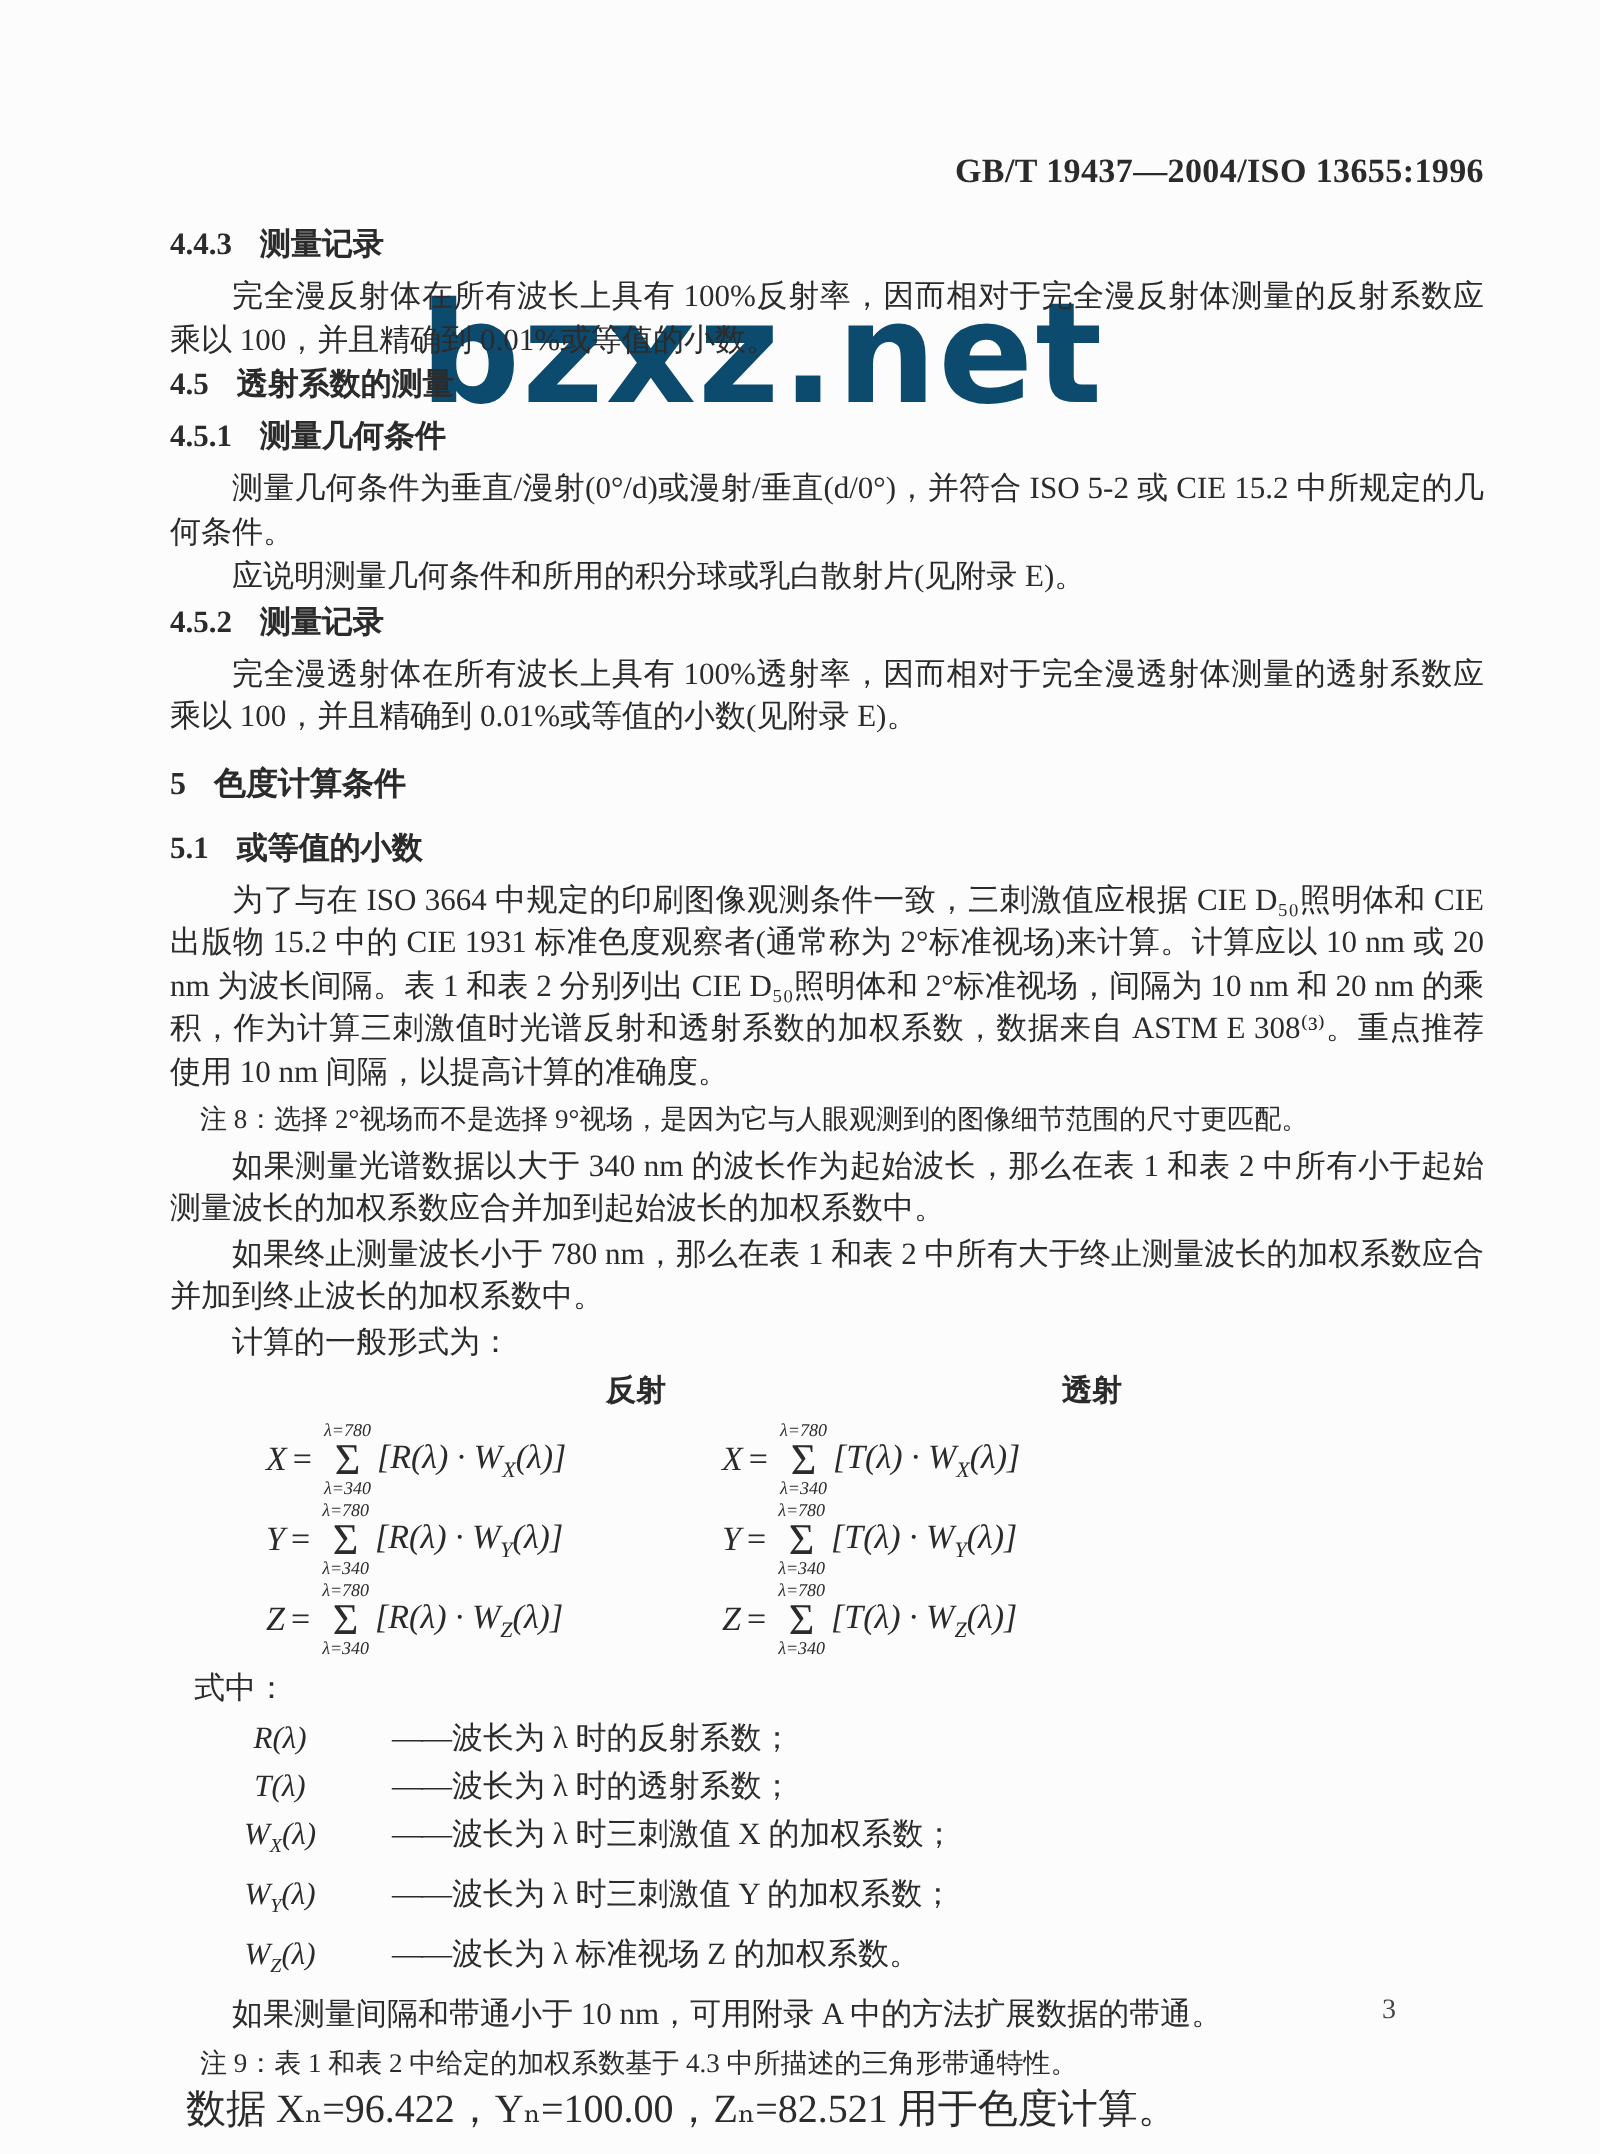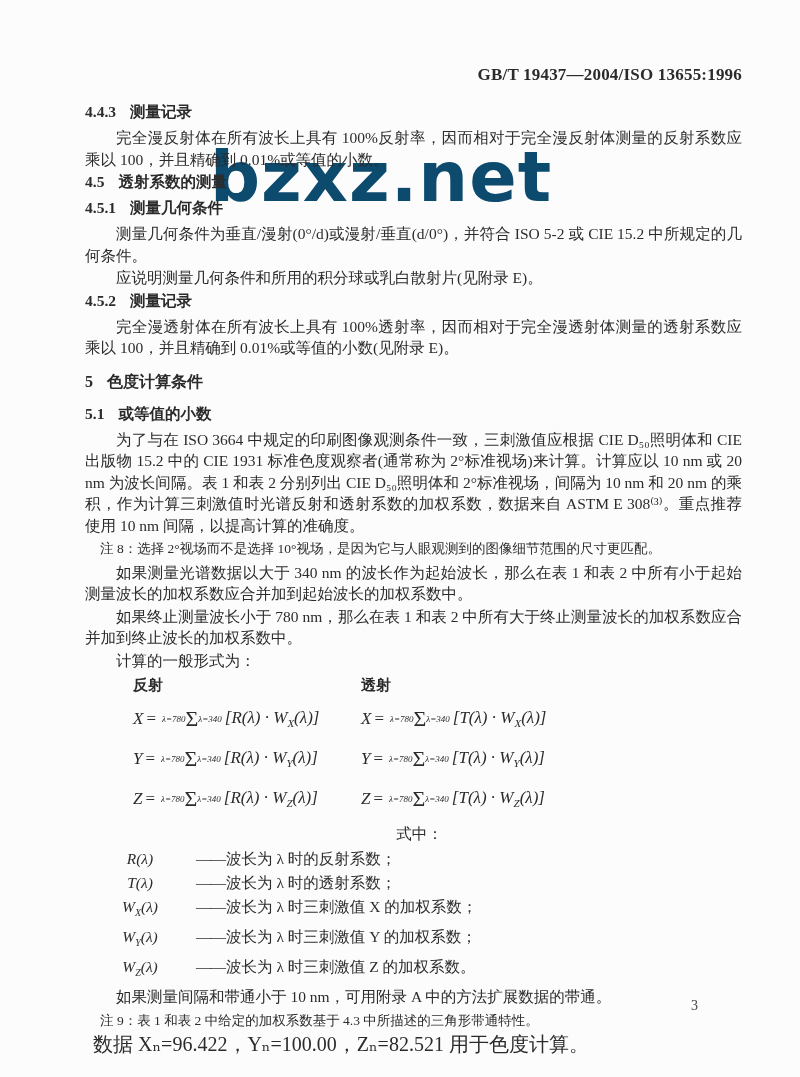--- a/index.html
+++ b/index.html
@@ -8,21 +8,21 @@
     background:#fcfcfc; overflow:hidden;
     font-family:"Liberation Serif","DejaVu Serif",serif;
     color:#2b2b2b;
   }
   .watermark {
     position:absolute; left:210px; top:142px; z-index:0;
     font-family:"DejaVu Sans","Liberation Sans",sans-serif;
     font-weight:bold; font-size:70px; line-height:1;
     color:#0c4a6e; letter-spacing:1px; user-select:none;
   }
-  .content { position:absolute; left:85px; right:58px; top:65px; z-index:1; }
+  .content { position:absolute; left:85px; right:58px; top:76px; z-index:1; }
   .doc-header {
     text-align:right; font-weight:bold; font-size:17px;
     line-height:20px; margin-bottom:16px; letter-spacing:0.2px;
   }
   .h3 {
     font-family:"Liberation Sans","DejaVu Sans",sans-serif;
     font-weight:bold; font-size:15.5px; line-height:22px; margin:0 0 4px 0;
   }
   .h3 .h-num { margin-right:14px; font-family:"Liberation Serif","DejaVu Serif",serif; }
   .h2 { margin-top:12px; margin-bottom:10px; font-size:16px; }
@@ -33,33 +33,33 @@
   .note {
     font-size:13.5px; line-height:19.5px; margin:3px 0 3px 15px;
     text-align:justify;
   }
   .note10 { padding-left:35px; text-indent:-35px; }
   .data-line { font-size:20px; line-height:22px; margin:3px 0 3px 8px; }
   
   .formula-area { display:flex; margin:4px 0 2px 48px; }
   .f-col { width:200px; margin-right:28px; }
   .f-title {
-    text-align:left; font-family:"Liberation Sans","DejaVu Sans",sans-serif;
+    text-align:right; font-family:"Liberation Sans","DejaVu Sans",sans-serif;
     font-weight:bold; font-size:15px; line-height:20px; margin-bottom:4px;
   }
   .formula {
     display:flex; align-items:center; height:40px;
     font-size:17px; font-style:italic; white-space:nowrap;
   }
   .f-eq { margin:0 3px; font-style:normal; }
-  .f-sum { display:inline-flex; flex-direction:row; align-items:center; margin:0 3px; }
+  .f-sum { display:inline-flex; flex-direction:column; align-items:center; margin:0 3px; }
   .f-lim { font-size:9px; line-height:9px; }
   .f-sigma { font-size:22px; line-height:20px; font-style:normal; }
   .f-body sub { font-size:11px; }
-  .where-label { font-size:15.5px; line-height:22px; margin:4px 0 2px 12px;text-align:center; }
+  .where-label { font-size:15.5px; line-height:22px; margin:4px 0 2px 12px; }
   .def-row { display:flex; font-size:15.5px; line-height:24px; }
   .def-term { width:110px; text-align:center; font-style:italic; white-space:nowrap; }
   .def-term sub { font-size:10px; font-style:italic; }
   .def-dash { margin:0 1px; letter-spacing:-1px; }
   .def-desc { flex:1; }
   .page-number {
     position:absolute; top:998px; right:102px; z-index:1;
     font-size:14px; color:#444;
   }
 </style>
@@ -93,21 +93,21 @@
     <p class="para">完全漫透射体在所有波长上具有 100%透射率，因而相对于完全漫透射体测量的透射系数应乘以 100，并且精确到 0.01%或等值的小数(见附录 E)。</p>
 
     <div class="h3 h2">
       <span class="h-num">5</span><span>色度计算条件</span>
     </div>
 
     <div class="h3">
       <span class="h-num">5.1</span><span>或等值的小数</span>
     </div>
     <p class="para">为了与在 ISO 3664 中规定的印刷图像观测条件一致，三刺激值应根据 CIE D₅₀照明体和 CIE 出版物 15.2 中的 CIE 1931 标准色度观察者(通常称为 2°标准视场)来计算。计算应以 10 nm 或 20 nm 为波长间隔。表 1 和表 2 分别列出 CIE D₅₀照明体和 2°标准视场，间隔为 10 nm 和 20 nm 的乘积，作为计算三刺激值时光谱反射和透射系数的加权系数，数据来自 ASTM E 308⁽³⁾。重点推荐使用 10 nm 间隔，以提高计算的准确度。</p>
-    <div class="note">注 8：选择 2°视场而不是选择 10°视场，是因为它与人眼观测到的图像细节范围的尺寸更匹配。</div>
+    <div class="note">注 8：选择 2°视场而不是选择 9°视场，是因为它与人眼观测到的图像细节范围的尺寸更匹配。</div>
     <p class="para">如果测量光谱数据以大于 340 nm 的波长作为起始波长，那么在表 1 和表 2 中所有小于起始测量波长的加权系数应合并加到起始波长的加权系数中。</p>
     <p class="para">如果终止测量波长小于 780 nm，那么在表 1 和表 2 中所有大于终止测量波长的加权系数应合并加到终止波长的加权系数中。</p>
     <p class="para">计算的一般形式为：</p>
 
     <div class="formula-area">
       <div class="f-col">
         <div class="f-title">反射</div>
         <div class="f-rows">
             <div class="formula">
               <span class="f-var">X</span>
@@ -196,21 +196,21 @@
           <span class="def-desc">波长为 λ 时三刺激值 X 的加权系数；</span>
         </div>
         <div class="def-row">
           <span class="def-term">W<sub>Y</sub>(λ)</span>
           <span class="def-dash">——</span>
           <span class="def-desc">波长为 λ 时三刺激值 Y 的加权系数；</span>
         </div>
         <div class="def-row">
           <span class="def-term">W<sub>Z</sub>(λ)</span>
           <span class="def-dash">——</span>
-          <span class="def-desc">波长为 λ 时三刺激值 Z 的加权系数。</span>
+          <span class="def-desc">波长为 λ 标准视场 Z 的加权系数。</span>
         </div>
       </div>
 
     <p class="para">如果测量间隔和带通小于 10 nm，可用附录 A 中的方法扩展数据的带通。</p>
     <div class="note">注 9：表 1 和表 2 中给定的加权系数基于 4.3 中所描述的三角形带通特性。</div>
     <div class="data-line">数据 Xₙ=96.422，Yₙ=100.00，Zₙ=82.521 用于色度计算。</div>
     <div class="note note10"></div>
   </div>
 
   <div class="page-number">3</div>

